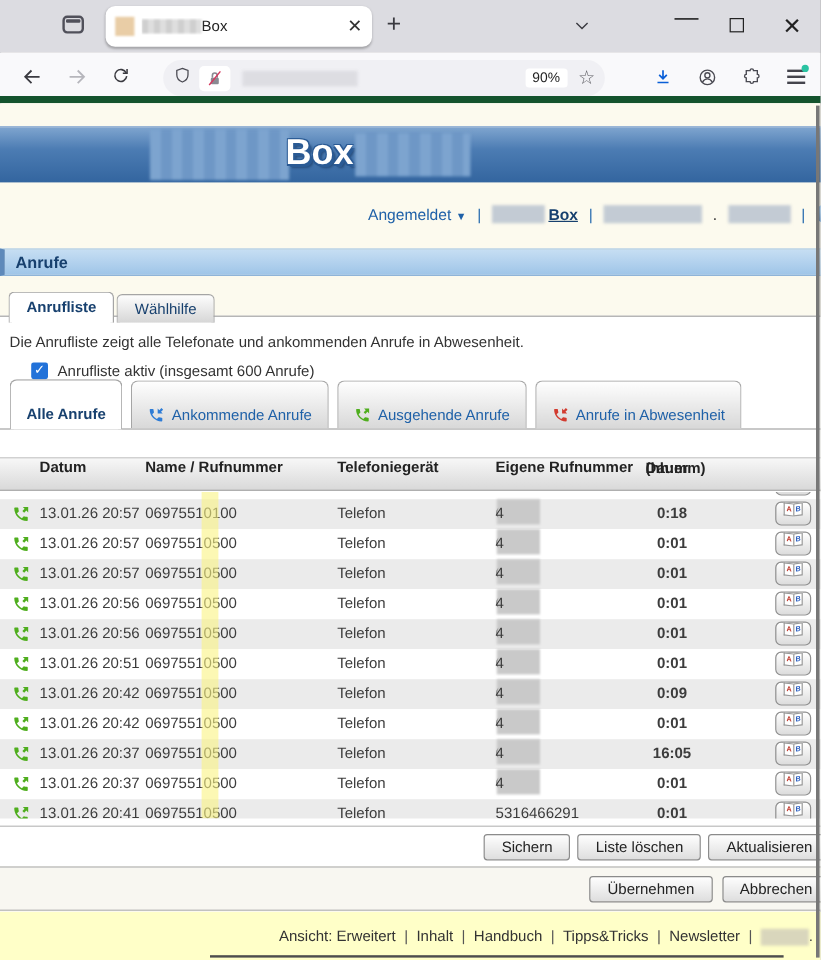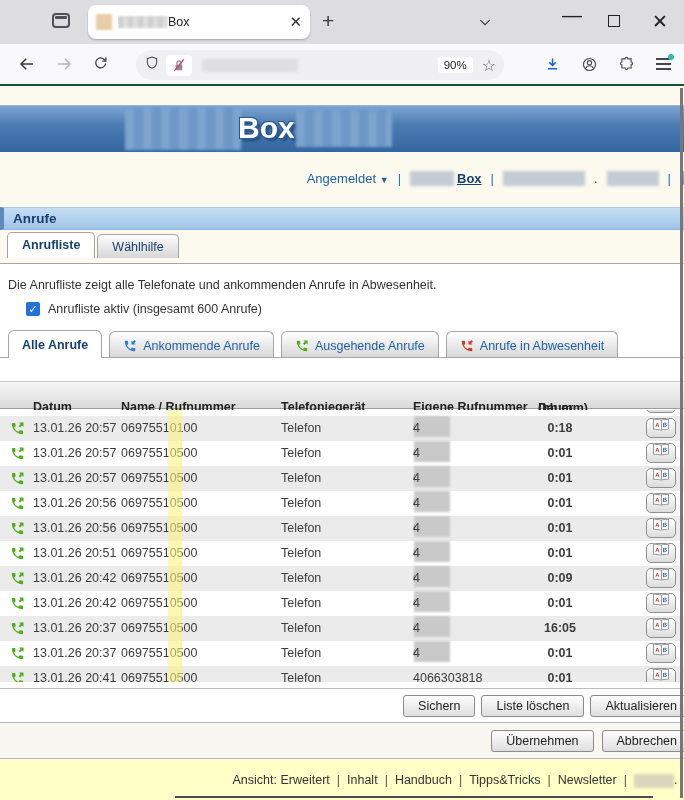--- a/index.html
+++ b/index.html
@@ -17,21 +17,21 @@
   .red { background:repeating-linear-gradient(90deg,#cfcfcf 0 5px,#dedede 5px 10px); filter:blur(1px); display:inline-block; vertical-align:middle; }
   .tab-titlewrap { flex:1; display:flex; align-items:center; overflow:hidden; margin-left:6px; font-size:12.5px; color:#222; }
   .tab-close { font-size:15px; color:#333; margin-left:6px; cursor:default; }
   .newtab { position:absolute; left:322px; top:9px; font-size:21px; color:#3a3a40; }
   .tabchev { position:absolute; left:478px; top:15px; }
   .winbtn { position:absolute; top:10px; font-size:17px; color:#222; }
   .wmin { left:562px; top:4px; font-size:20px; }
   .wmax { left:608px; top:15px; width:12px; height:12px; border:1.4px solid #222; }
   .wclose { left:652px; font-size:19px; }
 
-  .toolbar { position:absolute; top:44px; left:0; width:684px; height:42px; background:#f9f9fb; border-bottom:2px solid #14532d; }
+  .toolbar { position:absolute; top:44px; left:0; width:684px; height:42px; background:#f9f9fb; border-bottom:6px solid #14532d; }
   .navic { position:absolute; top:11px; }
   .urlbar { position:absolute; left:136px; top:6px; width:368px; height:30px; background:#f0f0f4; border-radius:15px;
             display:flex; align-items:center; padding:0 8px; }
   .lockbadge { background:#fff; border-radius:4px; padding:2px 5px; margin-left:6px; display:flex; align-items:center; }
   .urlred { width:96px; height:13px; margin-left:10px; background:#dddde2; filter:blur(1.5px); }
   .zoombadge { margin-left:auto; background:#fff; border-radius:3px; font-size:11.5px; color:#222; padding:2px 6px; }
   .star { font-size:16px; color:#5a5a60; margin-left:9px; }
   .tbicon { position:absolute; top:12px; }
   .burger { position:absolute; left:656px; top:14px; width:15px; height:12px; }
   .burger i { display:block; height:2px; background:#44444c; margin-bottom:3px; }
@@ -57,39 +57,39 @@
   .boxlink { font-weight:bold; color:#17406e; text-decoration:underline; margin-left:-6px; }
   .helpicon { width:16px; height:16px; border-radius:50%; flex:0 0 auto;
               background:radial-gradient(circle at 35% 30%, #8ec2f0, #1c5fae); color:#fff; font-size:11px; font-weight:bold;
               text-align:center; line-height:16px; }
 
   .secbar { position:absolute; top:121px; left:0; width:910px; height:23px;
             background:linear-gradient(#c6def3,#9fc5e8); border-left:4px solid #5e89ba;
             border-top:1px solid #aac8e4; border-bottom:1px solid #8fb4d8;
             font-size:13.5px; font-weight:bold; color:#17406e; line-height:21px; padding-left:9px; }
 
-  .maintabs { position:absolute; top:144px; left:7px; height:28px; display:flex; align-items:flex-end; gap:2px; z-index:3;justify-content:center; }
+  .maintabs { position:absolute; top:155px; left:7px; height:28px; display:flex; align-items:flex-end; gap:2px; z-index:3;justify-content:center; }
   .mtab { border:1px solid #a5a5a5; border-bottom:none; border-radius:5px 5px 0 0; font-size:12.5px;
           padding:5px 14px 4px; background:linear-gradient(#fdfdfd,#d6d6d6); color:#17406e; }
   .mtab.active { background:#fff; font-weight:bold; padding-bottom:6px; }
 
   .panel { position:absolute; top:177px; left:0; width:910px; height:459px; background:#fff; border-top:1px solid #a5a5a5; }
   .intro { position:absolute; top:14px; left:8px; font-size:12.5px; color:#333; margin:0; }
   .chkrow { position:absolute; top:38px; left:26px; display:flex; align-items:center; font-size:12.5px; color:#333; gap:8px; }
   .chk { width:14px; height:14px; background:#2272d9; border-radius:2px; color:#fff; font-size:11px; line-height:14px; text-align:center; }
 
   .subtabs { position:absolute; top:66px; left:0; width:700px; height:28px; display:flex; align-items:flex-end; gap:7px;
              padding-left:8px; border-bottom:1px solid #a5a5a5; }
   .stab { border:1px solid #a5a5a5; border-bottom:none; border-radius:6px 6px 0 0; background:linear-gradient(#fefefe,#d8d8d8);
-          font-size:12.5px; color:#1f61a8; padding:7px 13px 4px; display:flex; align-items:center; gap:6px; }
+          font-size:12.5px; color:#1f61a8; padding:21px 13px 4px; display:flex; align-items:center; gap:6px; }
   .stab.active { background:#fff; color:#17406e; font-weight:bold; margin-bottom:-1px; padding-bottom:6px; }
 
   .thead { position:absolute; top:117px; left:0; width:700px; height:28px; background:linear-gradient(#f7f7f7,#d9d9d9);
            border-top:1px solid #c6c6c6; border-bottom:1px solid #9c9c9c; font-size:12.5px; font-weight:bold; color:#222; }
-  .thead span { position:absolute; top:18px; }
+  .thead span { position:absolute; top:0; }
   .h5 { top:2px !important; line-height:12px; text-align:center; }
 
   .tviewport { position:absolute; top:146px; left:0; width:700px; height:272px; overflow:hidden; }
   .stripe { position:absolute; top:0; left:168px; width:14px; height:272px; background:rgba(250,244,130,.6); z-index:5; }
   .trow { position:relative; height:25px; width:700px; font-size:12.5px; color:#3c3c3c; background:#fff; }
   .trow.alt { background:#ebebeb; }
   .trow.top { margin-top:-19px; }
   .trow span { position:absolute; top:0; line-height:25px; }
   .ci { position:absolute; left:10px; top:5px; }
   .cd { left:33px; } .cn { left:121px; } .cg { left:281px; } .co { left:413px; } .cu { left:530px; width:60px; text-align:center;font-weight:bold; }
@@ -501,21 +501,21 @@
               </button>
           </div>
 
           <div class="trow alt">
             <svg class="ci" width="15" height="15" viewBox="0 0 24 24" style="color:#4fae1e">
                 <use href="#ph-out"></use>
               </svg>
             <span class="cd">13.01.26 20:41</span>
             <span class="cn">06975510500</span>
             <span class="cg">Telefon</span>
-            <span class="co">4066303818</span>
+            <span class="co">5316466291</span>
             <span class="cu">0:01</span>
             <button class="pb">
                 <span class="book">
                   <u>A</u>
                   <u>B</u>
                 </span>
               </button>
           </div>
         </div>
 

